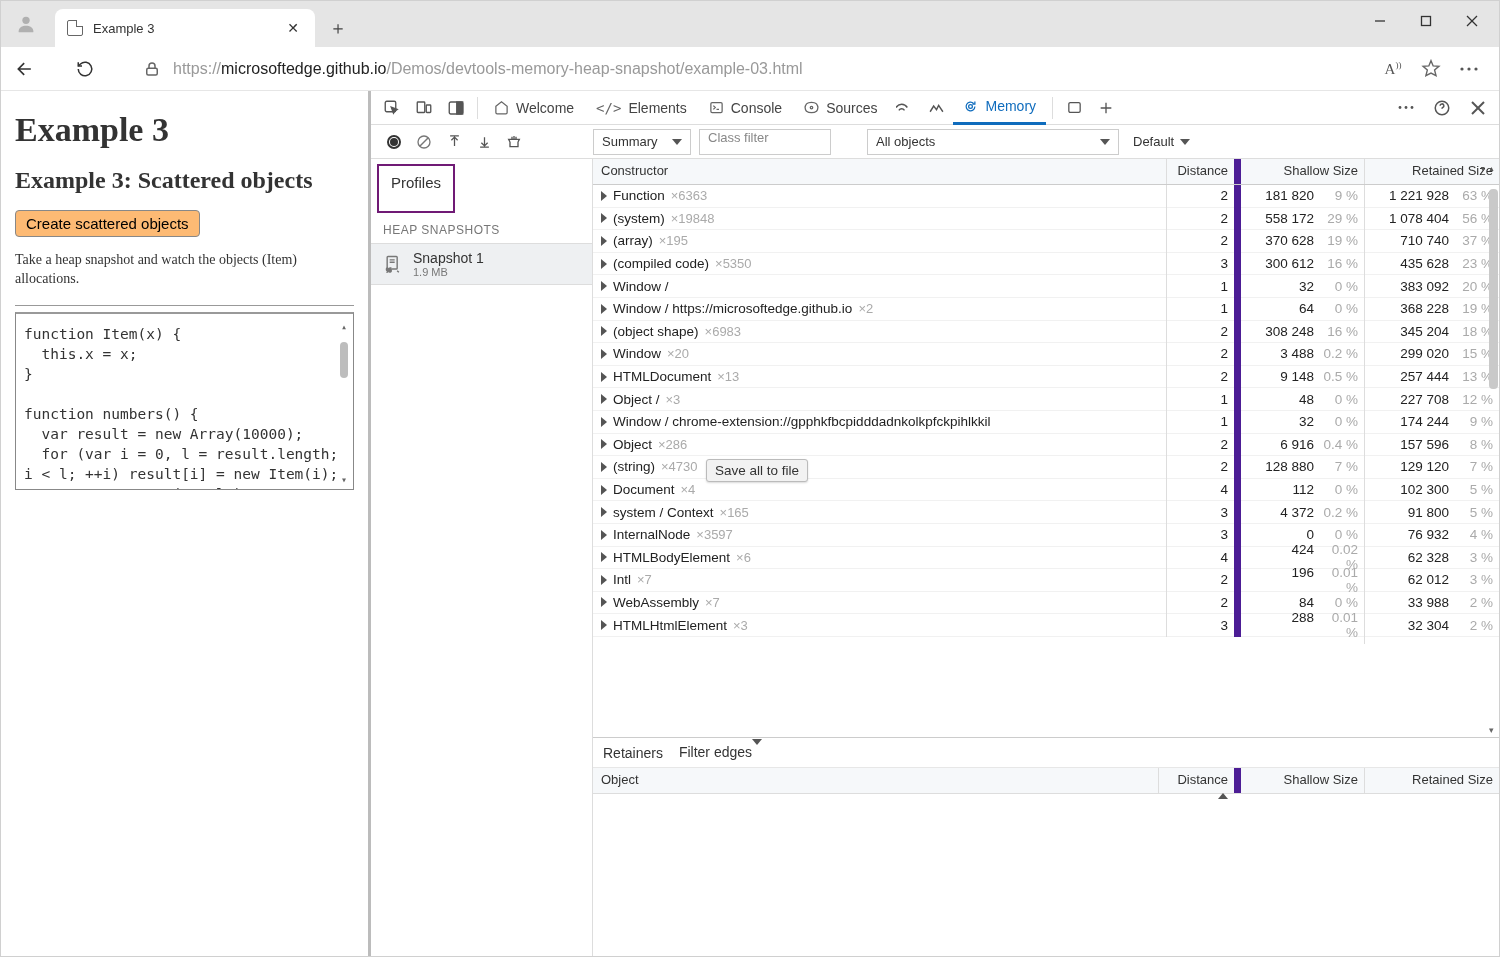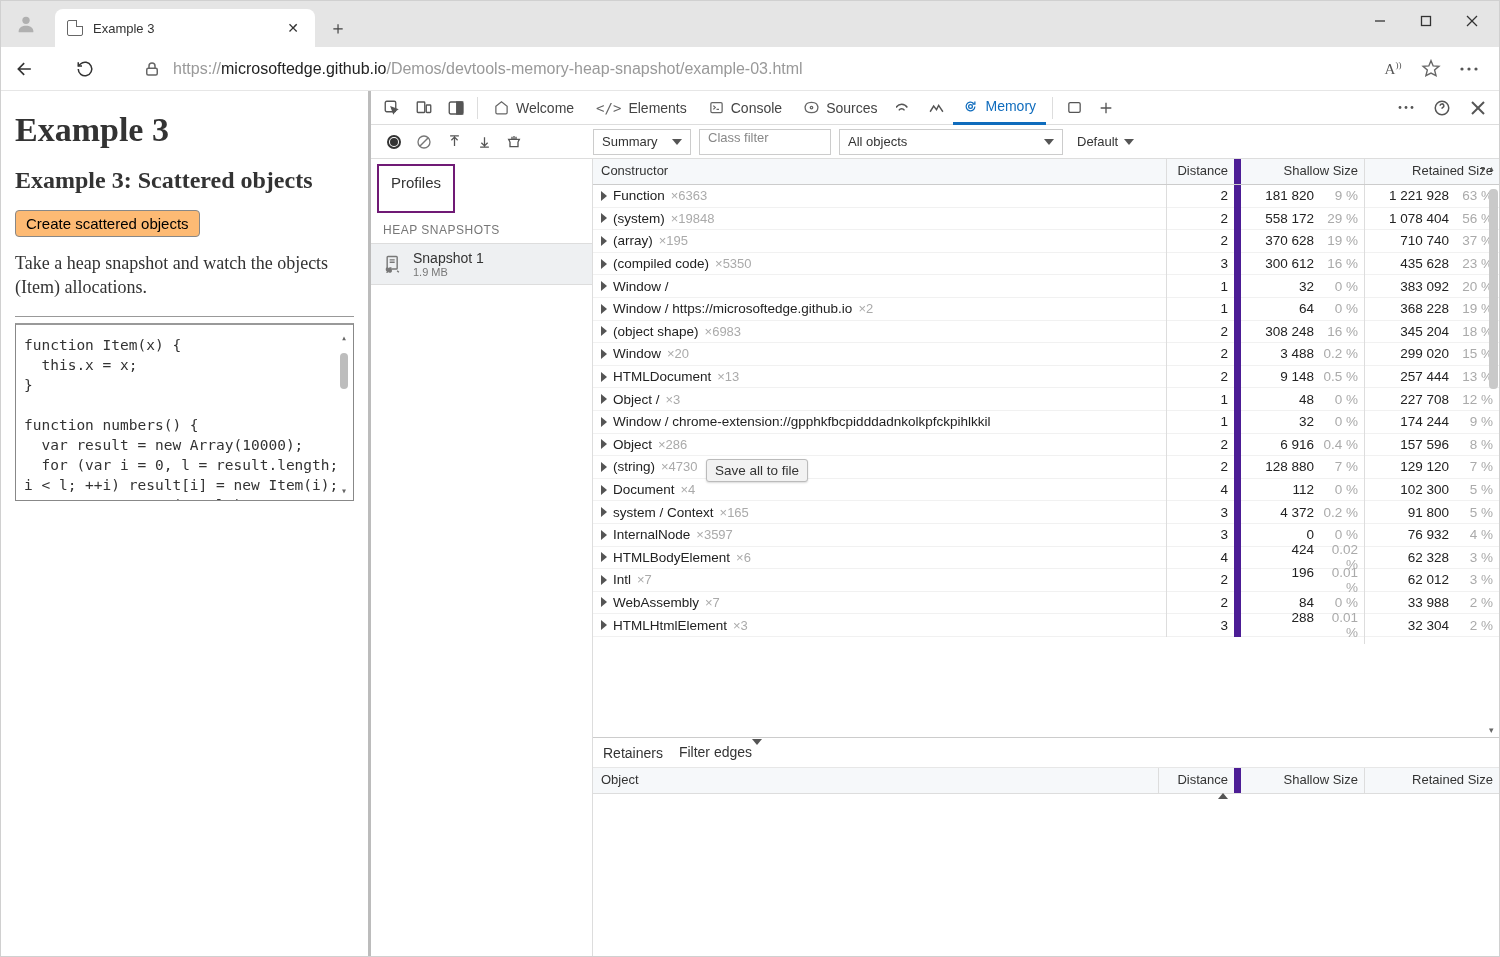--- a/index.html
+++ b/index.html
@@ -24,21 +24,21 @@
 .url .dark { color: #222; }
 .addr-right { display: flex; gap: 14px; margin-right: 10px; }
 .addr-icon { width: 24px; height: 24px; display:flex; align-items:center; justify-content:center; color:#555;}
 
 
 .main { display: flex; height: calc(957px - 46px - 44px); }
 .page { width: 370px; border-right: 3px solid #bcbcbc; padding: 12px 14px; overflow: hidden; position:relative;}
 .page h1 { font-family: "Times New Roman", serif; font-size: 34px; font-weight: bold; margin: 8px 0 18px; }
 .page h2 { font-family: "Times New Roman", serif; font-size: 24px; font-weight: bold; margin-bottom: 16px; }
 .page-btn { font-family: Arial, sans-serif; font-size: 15px; padding: 4px 10px; border: 1px solid #888; border-radius: 4px; background: #fdba74; margin-bottom: 14px; cursor:pointer;}
-.page-p { font-family: "Times New Roman", serif; font-size: 18px; line-height: 1.35; margin-bottom: 16px; }
+.page-p { font-family: "Times New Roman", serif; font-size: 14px; line-height: 1.35; margin-bottom: 16px; }
 .code-box { border: 1px solid #888; border-top: 2px solid #999; background: #fff; padding: 10px 8px; font-family: "Consolas", monospace; font-size: 14.5px; line-height: 1.38; white-space: pre; overflow: hidden; position: relative; height: 178px; }
 .code-scroll { position:absolute; right:2px; top:6px; bottom:6px; width:14px;}
 .code-scroll .up, .code-scroll .down{ position:absolute; left:2px; width:10px; height:10px; color:#666; font-size:10px; text-align:center;}
 .code-scroll .up{top:0;} .code-scroll .down{bottom:0;}
 .code-scroll .thumb{position:absolute; top:22px; left:3px; width:8px; height:36px; background:#bdbdbd; border-radius:4px;}
 hr.page-hr { border: none; border-top: 1px solid #999; margin: 0 0 6px; }
 
 
 .devtools { flex: 1; display: flex; flex-direction: column; }
 .dt-tabs { height: 34px; border-bottom: 1px solid #ddd; display: flex; align-items: center; padding: 0 6px; gap: 2px; }
@@ -49,21 +49,21 @@
 .dt-tabs-right { margin-left: auto; display: flex; align-items: center; gap: 6px; }
 .dt-toolbar { height: 34px; border-bottom: 1px solid #ddd; display: flex; align-items: center; }
 .dt-tb-left { width: 222px; display: flex; align-items: center; gap: 4px; padding-left: 10px; }
 .dt-tb-ico { width: 26px; height: 26px; display:flex; align-items:center; justify-content:center; color:#555;}
 .record { width:14px; height:14px; border:2px solid #333; border-radius:50%;}
 .record.inner{ width:8px; height:8px; background:#333; border-radius:50%; border:none;}
 .dt-tb-right { flex: 1; display: flex; align-items: center; gap: 8px; padding-right: 10px; }
 .select-box { border: 1px solid #ccc; height: 26px; display: flex; align-items: center; padding: 0 8px; gap: 6px; background:#fff; border-radius: 0px;}
 .select-box.summ { width: 98px; }
 .input-box { border: 1px solid #ccc; height: 26px; width: 132px; padding: 0 8px; color:#888; background:#fff;}
-.select-box.filter { width: 224px; }
+.select-box.filter { width: 252px; margin-left: 28px; }
 .select-plain { display:flex; align-items:center; gap:6px; padding:0 6px; }
 .tri-down { width: 0; height: 0; border-left: 5px solid transparent; border-right: 5px solid transparent; border-top: 6px solid #555; }
 .tri-right { width: 0; height: 0; border-top: 5px solid transparent; border-bottom: 5px solid transparent; border-left: 6px solid #555; display:inline-block;}
 
 
 .dt-body { flex: 1; display: flex; overflow: hidden; }
 .profiles { width: 222px; border-right: 1px solid #ddd; display: flex; flex-direction: column; }
 .profiles-hdr { padding: 8px 12px 20px; border: 2px solid #701a75; color: #333; font-size: 15px; display:inline-block; margin:5px 6px 4px 6px; width:fit-content;}
 .heap-section { padding: 6px 12px; color: #777; font-size: 12px; letter-spacing: 0.5px; }
 .snap-item { display: flex; align-items: center; gap: 10px; padding: 6px 12px; background: #eef0f2; border-top:1px solid #ddd; border-bottom:1px solid #ddd;}

